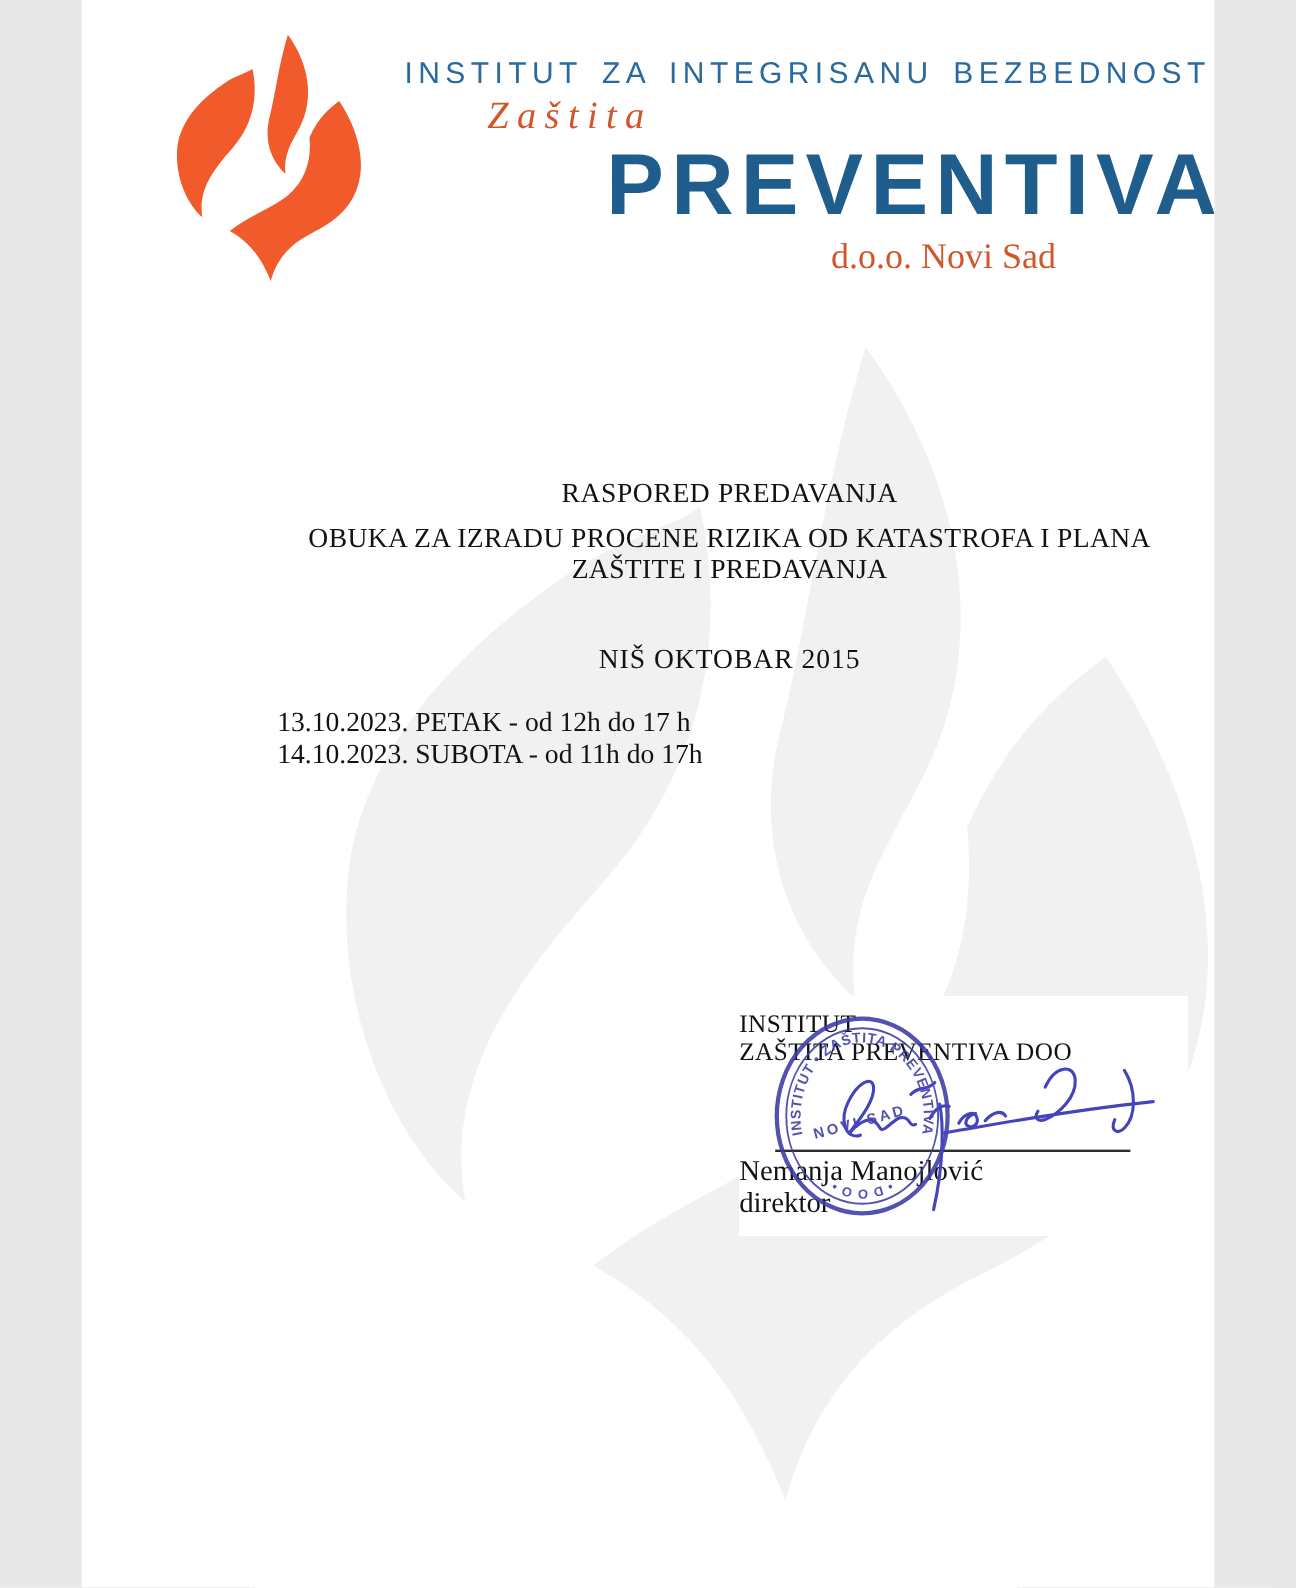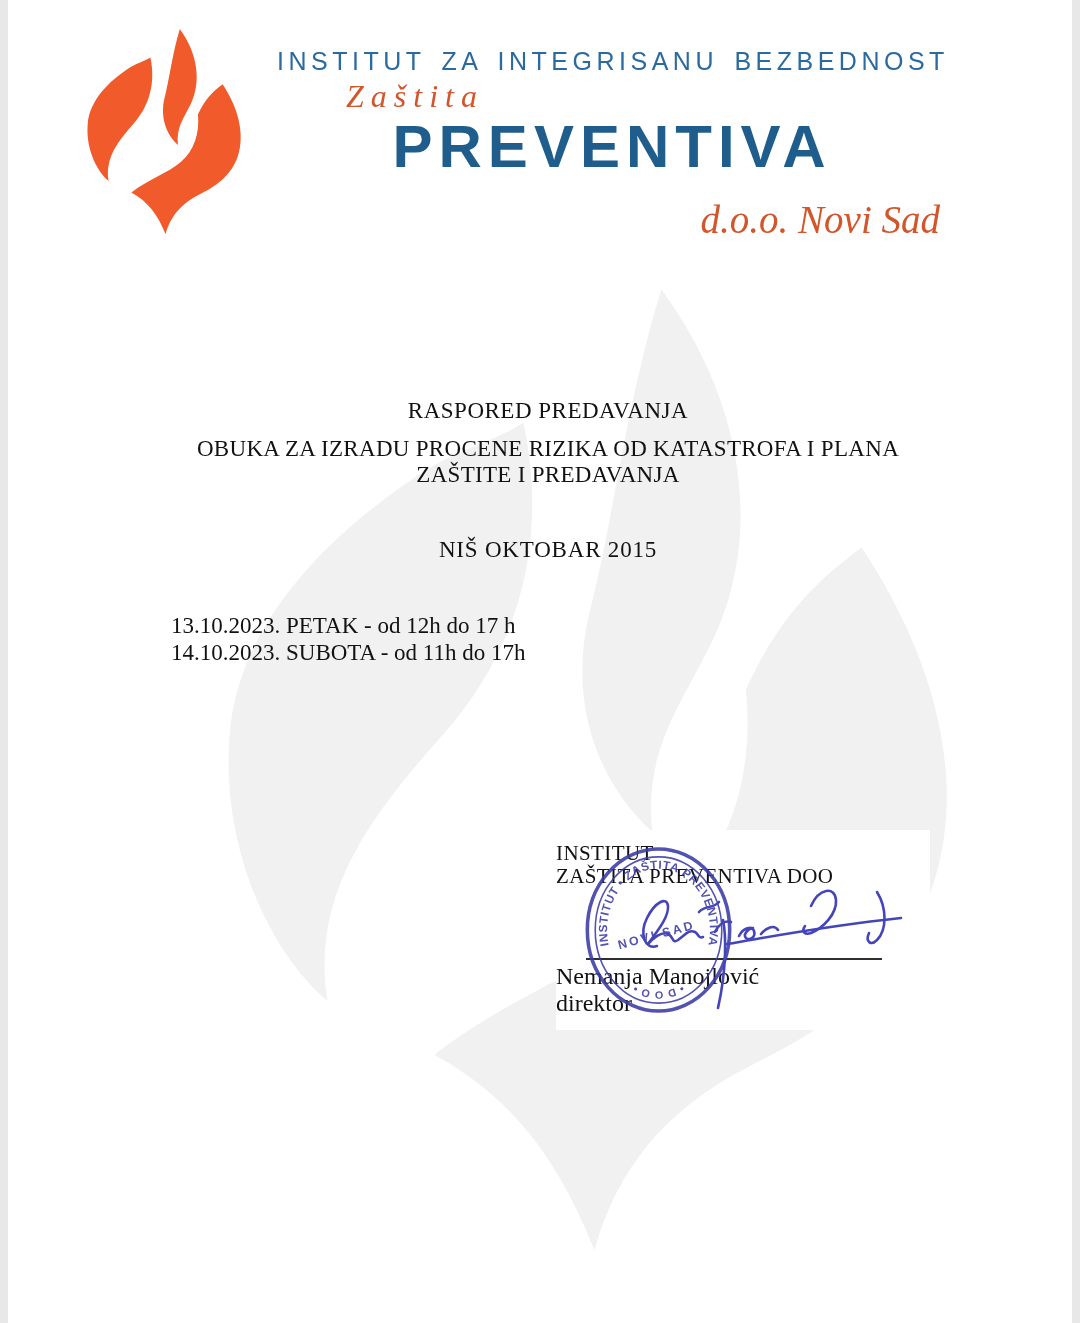--- a/index.html
+++ b/index.html
@@ -3,53 +3,53 @@
 <meta charset="utf-8">
 <style>
   :root{
     --flame_orange:#F15A2B; --institute_blue:#2B6A9F; --brand_blue:#1F5E8C;
     --accent_orange:#D2552B; --stamp_blue:#3B3BA6; --ink_blue:#4545BB;
     --text_black:#121212; --watermark_gray:#F2F1F1;
   }
   *{margin:0;padding:0;box-sizing:border-box;}
   html,body{background:#e8e8e8;}
   .page{
-    position:relative;width:1064px;height:1323px;background:#fff;overflow:hidden;
+    position:relative;width:944px;height:1323px;background:#fff;overflow:hidden;
     font-family:"Liberation Serif",serif;color:var(--text_black);margin:0 auto;
   }
   svg.flame-use{display:block;}
   .watermark{position:absolute;left:195px;top:280px;width:890px;height:1002px;color:var(--watermark_gray);z-index:0;}
   .layer{position:absolute;inset:0;z-index:1;}
 
   
   .logo-flame{position:absolute;left:74px;top:27px;width:190px;height:214px;color:var(--flame_orange);}
   .inst-line{
     position:absolute;left:260px;top:47px;width:690px;text-align:center;
     font-family:"Liberation Sans",sans-serif;font-size:25px;letter-spacing:4.5px;
     word-spacing:5px;color:var(--institute_blue);white-space:nowrap;
   }
   .script-word{
     position:absolute;left:338px;top:78px;font-style:italic;font-size:32px;
     letter-spacing:7px;color:var(--accent_orange);white-space:nowrap;
   }
   .brand-word{
-    position:absolute;left:256px;top:112px;width:696px;text-align:center;line-height:1.18;
-    font-family:"Liberation Sans",sans-serif;font-weight:700;font-size:60px;
+    position:absolute;left:256px;top:112px;width:696px;text-align:right;line-height:1.18;
+    font-family:"Liberation Sans",sans-serif;font-weight:700;font-size:72px;
     letter-spacing:6px;color:var(--brand_blue);white-space:nowrap;
   }
   .brand-suffix{
-    position:absolute;right:132px;top:197px;font-style:italic;font-size:39px;
+    position:absolute;right:132px;top:197px;font-size:30px;
     color:var(--accent_orange);white-space:nowrap;
   }
 
   
   .doc-title{position:absolute;left:0;top:398px;width:1080px;text-align:center;font-size:23px;letter-spacing:.5px;}
   .doc-subtitle{position:absolute;left:0;top:436px;width:1080px;text-align:center;font-size:23px;line-height:26px;letter-spacing:.3px;}
   .doc-session{position:absolute;left:0;top:537px;width:1080px;text-align:center;font-size:23px;letter-spacing:.8px;}
-  .schedule{position:absolute;left:163px;top:589px;font-size:23px;line-height:26.5px;margin-top:24px;}
+  .schedule{position:absolute;left:163px;top:589px;font-size:23px;line-height:26.5px;}
   .footer-date{position:absolute;left:137px;top:1137px;font-size:23px;}
 
   
   .sig-box{position:absolute;left:548px;top:830px;width:374px;height:200px;background:#fff;z-index:1;}
   .sig-text{position:absolute;left:548px;width:374px;text-align:left;z-index:2;}
   .sig-co1{top:841px;font-size:21px;letter-spacing:.4px;}
   .sig-co2{top:864px;font-size:21px;letter-spacing:.4px;white-space:nowrap;}
   .sig-name{top:963px;font-size:24px;}
   .sig-role{top:990px;font-size:24px;}
   .sig-line{position:absolute;left:578px;top:958px;width:296px;height:0;border-top:2px solid #2e2e2e;z-index:2;}

